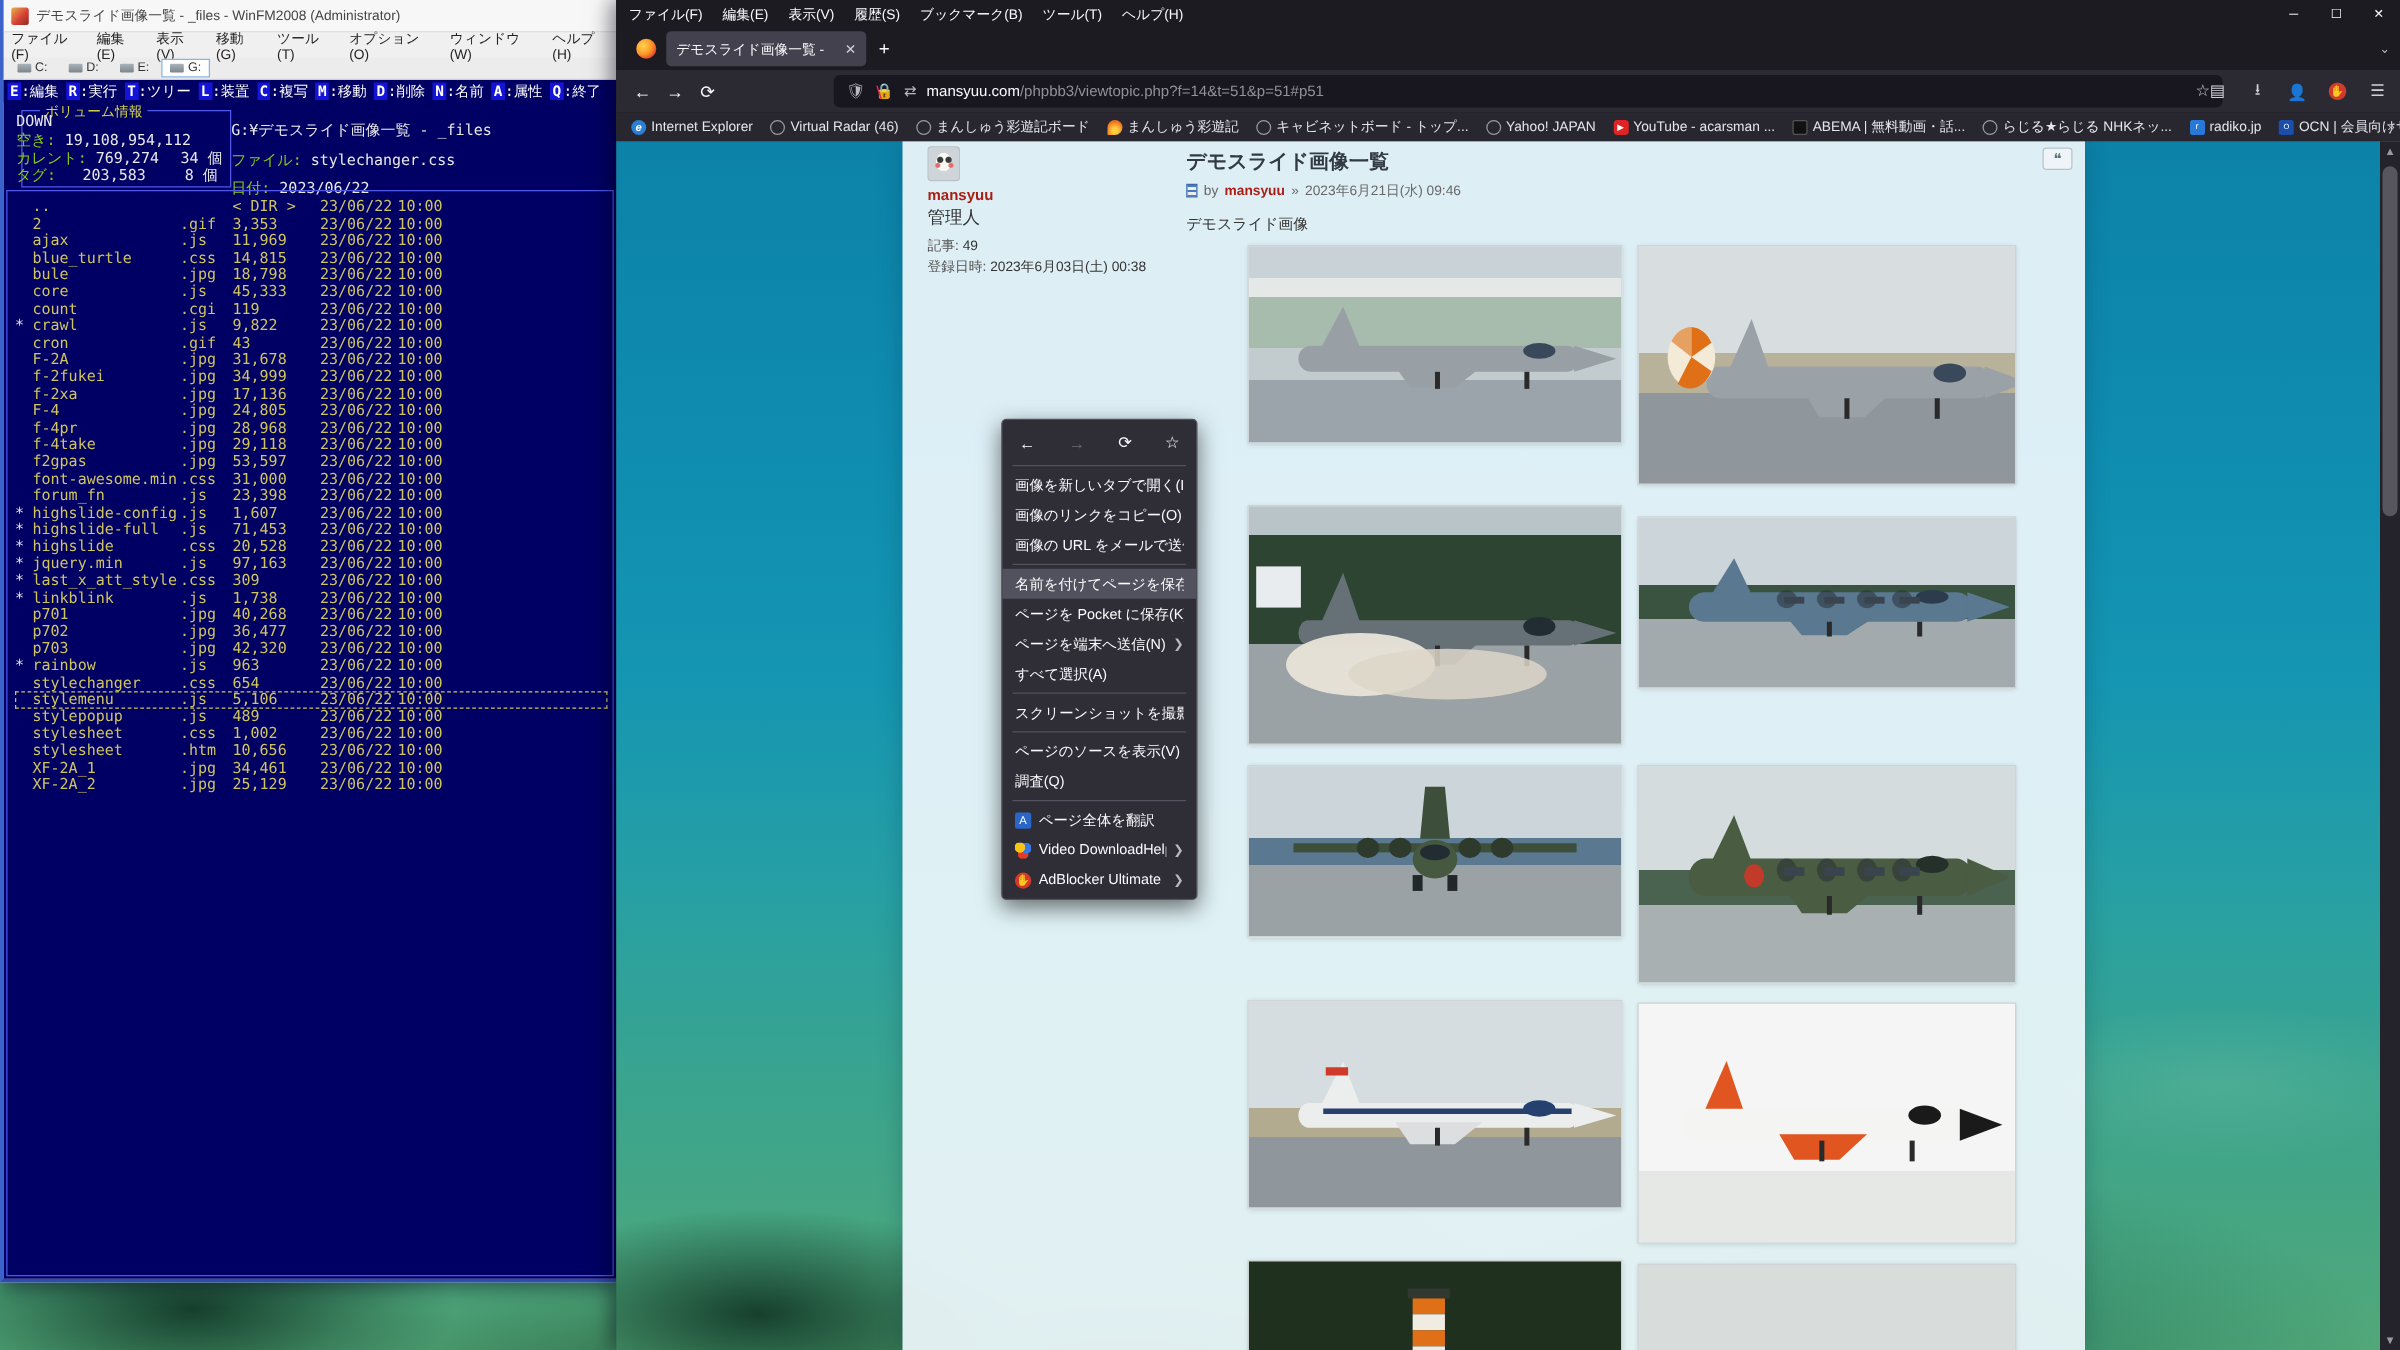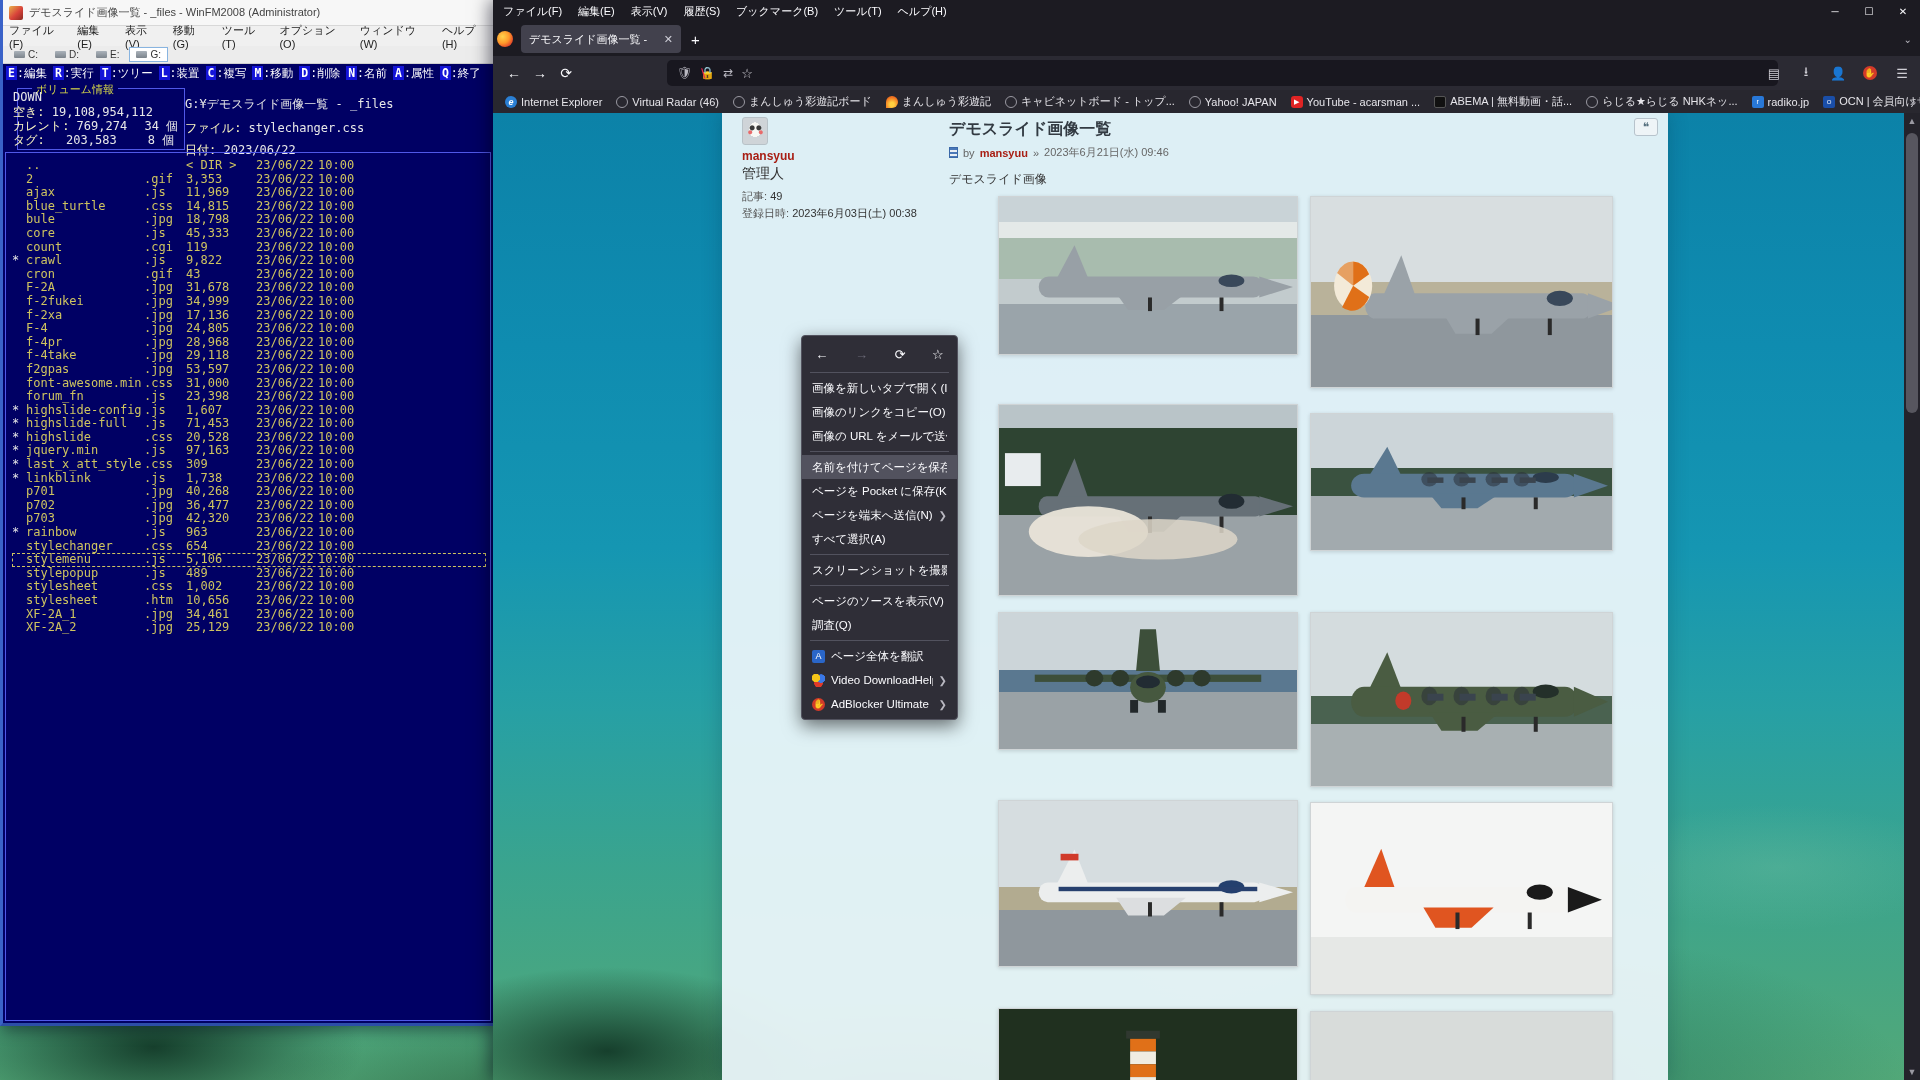--- a/index.html
+++ b/index.html
@@ -33,38 +33,38 @@
   .wf-drive.active{ background:#ffffff; border:1px solid #88b4e0; }
   .wf-console{ position:absolute; top:64px; bottom:0; left:0; right:0; background:#000064; color:#d8d8d8;
                font-family:"DejaVu Sans Mono","Liberation Mono",monospace; font-size:12px; }
   .wf-fkeys{ height:18px; display:flex; gap:6px; padding:1px 3px; background:#000064; white-space:nowrap; }
   .wf-fkey{ display:flex; align-items:center; font-size:11.5px; color:#fff; }
   .wf-fkey .key{ background:#1414d8; color:#fff; padding:0 2px; font-weight:bold; }
   .wf-header{ position:absolute; top:18px; left:2px; right:2px; height:70px; }
   .panel-border{ position:absolute; border:1px solid #5058e8; }
   .panel-label{ position:absolute; top:-7px; left:14px; background:#000064; padding:0 4px; color:#d8d848; font-size:11px; }
   .vol-row{ position:absolute; left:8px; font-size:12px; white-space:nowrap; }
-  .lbl{ color:#fef9c3; } .val{ color:#e8e8e8; }
+  .lbl{ color:#84cc16; } .val{ color:#e8e8e8; }
   .wf-list{ position:absolute; top:88px; left:2px; right:2px; bottom:2px; border:1px solid #5058e8; padding:6px 4px 0 6px; overflow:hidden; }
   .file-row{ display:flex; height:13.6px; line-height:13.6px; font-size:12px; color:#cfc460; white-space:nowrap; }
   .file-row .tagmark{ width:14px; color:#e8e8e8; }
   .file-row .fname{ width:118px; overflow:visible; }
   .file-row .fext{ width:42px; }
   .file-row .fsize{ width:56px; text-align:left; }
   .file-row .fdate{ width:70px; padding-left:14px; }
   .file-row .ftime{ width:40px; padding-left:6px; }
   .file-row.cursor{ outline:1px dashed #cfc460; outline-offset:-1px; }
 
   
   .firefox{ position:absolute; left:493px; top:0; width:1427px; height:1080px; background:#1c1b22; box-shadow:-4px 0 16px rgba(0,0,20,.5); }
   .ff-menubar{ height:22px; display:flex; align-items:center; gap:16px; padding:0 10px; background:#1c1b22; position:relative; }
   .ff-menu-item{ font-size:11px; color:#fbfbfe; }
   .ff-winctrl{ position:absolute; right:0; top:0; height:22px; display:flex; }
   .ff-winbtn{ width:34px; height:22px; display:flex; align-items:center; justify-content:center; color:#fbfbfe; font-size:10px; }
-  .ff-tabbar{ height:34px; background:#1c1b22; display:flex; align-items:center; padding:0 0; position:relative; }
+  .ff-tabbar{ height:34px; background:#1c1b22; display:flex; align-items:center; padding:0 12px; position:relative; }
   .ff-view{ width:16px; height:16px; border-radius:50%; margin:0 8px 0 4px;
             background:radial-gradient(circle at 35% 35%, #ffd34d 0%, #ff9a2a 45%, #e5482a 75%, #b5306e 100%); }
   .ff-tab{ width:160px; height:28px; background:#42414d; border-radius:4px; display:flex; align-items:center; padding:0 8px; gap:6px; }
   .ff-tab-title{ flex:1; font-size:11px; color:#fbfbfe; white-space:nowrap; overflow:hidden; }
   .ff-tab-close{ color:#cfcfd8; font-size:11px; }
   .ff-newtab{ color:#fbfbfe; font-size:15px; margin-left:10px; }
   .ff-alltabs{ position:absolute; right:8px; color:#b9b8c1; font-size:10px; }
   .ff-navbar{ height:34px; background:#2b2a33; display:flex; align-items:center; padding:0 8px; position:relative; }
   .nav-ico{ width:26px; height:26px; display:flex; align-items:center; justify-content:center; color:#fbfbfe; font-size:14px; border-radius:4px; }
   .urlbar{ position:absolute; left:174px; width:1111px; height:26px; top:4px; background:#18171f; border-radius:5px;
@@ -538,20 +538,21 @@
       <span class="ff-alltabs">⌄</span>
     </div>
     <div class="ff-navbar">
       <span class="nav-ico">←</span>
       <span class="nav-ico">→</span>
       <span class="nav-ico">⟳</span>
       <div class="urlbar">
         <span class="u-ico">🛡</span>
         <span class="u-ico">🔒<span class="slash">⧵</span></span>
         <span class="u-ico">⇄</span>
+        <span class="url-text"><b>mansyuu.com</b><span>/phpbb3/viewtopic.php?f=14&amp;t=51&amp;p=51#p51</span></span>
         <span class="url-star">☆</span>
       </div>
       <span class="right-icons">
         <span class="ri">▤</span>
         <span class="ri">⭳</span>
         <span class="ri">👤</span>
         <span class="ri">
             <span class="abu">✋</span>
           </span>
         <span class="ri">☰</span>

